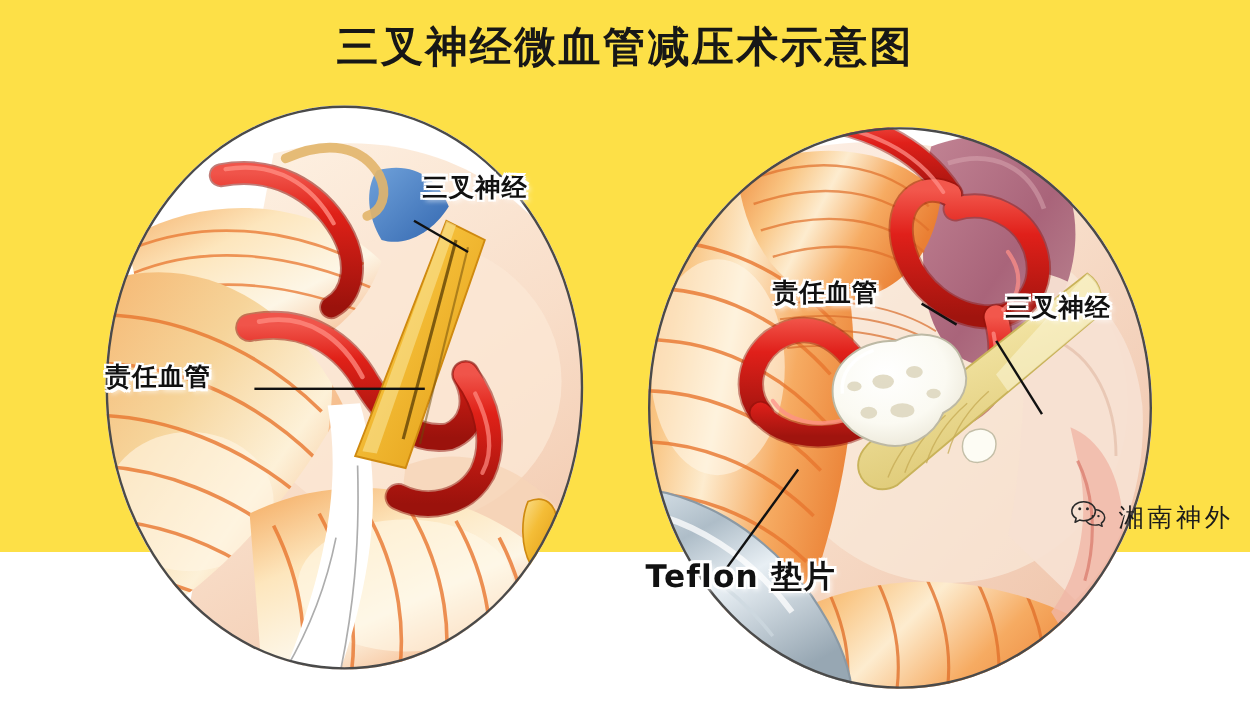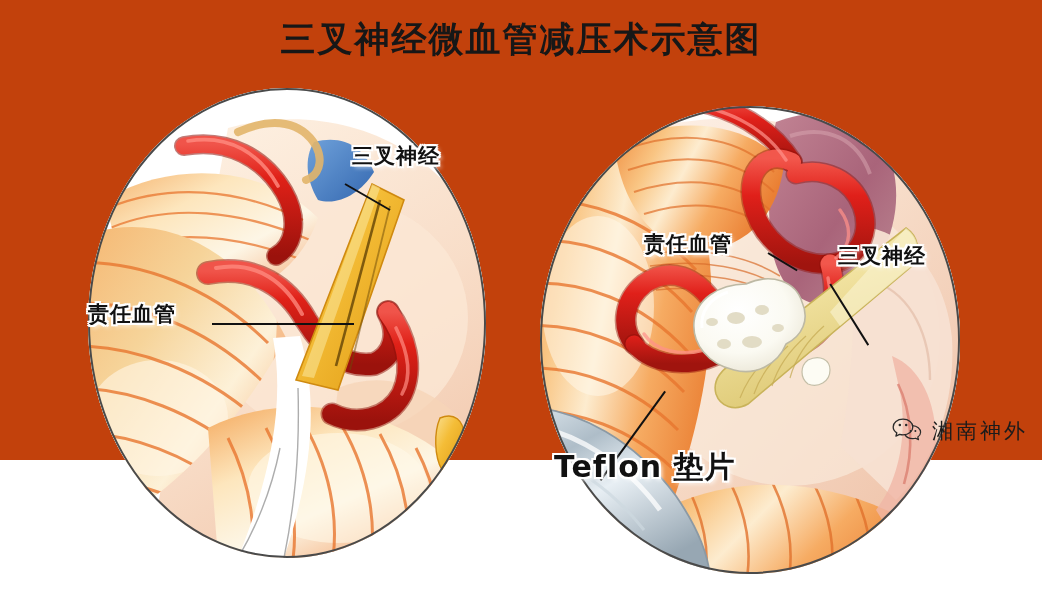--- a/index.html
+++ b/index.html
@@ -2,21 +2,21 @@
 <html><head>
 <meta charset="utf-8">
 <style>
   * { box-sizing: border-box; margin: 0; padding: 0; }
   html, body {
     width: 1042px; height: 600px;
     background: #ffffff;
     font-family: "Liberation Sans", "DejaVu Sans", sans-serif;
     overflow: hidden;
   }
-  #page { position: relative; width: 1042px; height: 460px; background: #c2410c; }
+  #page { position: relative; width: 1042px; height: 460px; background: #fde047; }
 
   
   .title {
     position: absolute;
     top: 16px; left: 0; width: 100%;
     text-align: center;
     font-size: 35px;
     font-weight: 700;
     letter-spacing: 2px;
     color: #171717;
@@ -55,21 +55,21 @@
        2px  0   0 #fff, -2px  0   0 #fff,
        0    2px 0 #fff,  0   -2px 0 #fff,
        2px  2px 0 #fff, -2px  2px 0 #fff,
        2px -2px 0 #fff, -2px -2px 0 #fff,
        3px  3px 4px rgba(255,255,255,.9);
   }
   #label-left-nerve   { left: 352px; top: 142px; }
   #label-left-vessel  { left:  88px; top: 300px; }
   #label-right-vessel { left: 644px; top: 230px; }
   #label-right-nerve  { left: 838px; top: 242px; }
-  #label-teflon       { left: 538px; top: 447px; font-size: 30px; margin-left: 16px; }
+  #label-teflon       { left: 538px; top: 463px; font-size: 26px; }
 
   .leader { position: absolute; background: #111; transform-origin: 0 50%; }
 
   
   #watermark {
     position: absolute; right: 14px; bottom: 14px;
     display: flex; align-items: center; gap: 10px;
   }
   #watermark .wm-text {
     font-size: 21px; color: #1b1b1b; letter-spacing: 3px;

